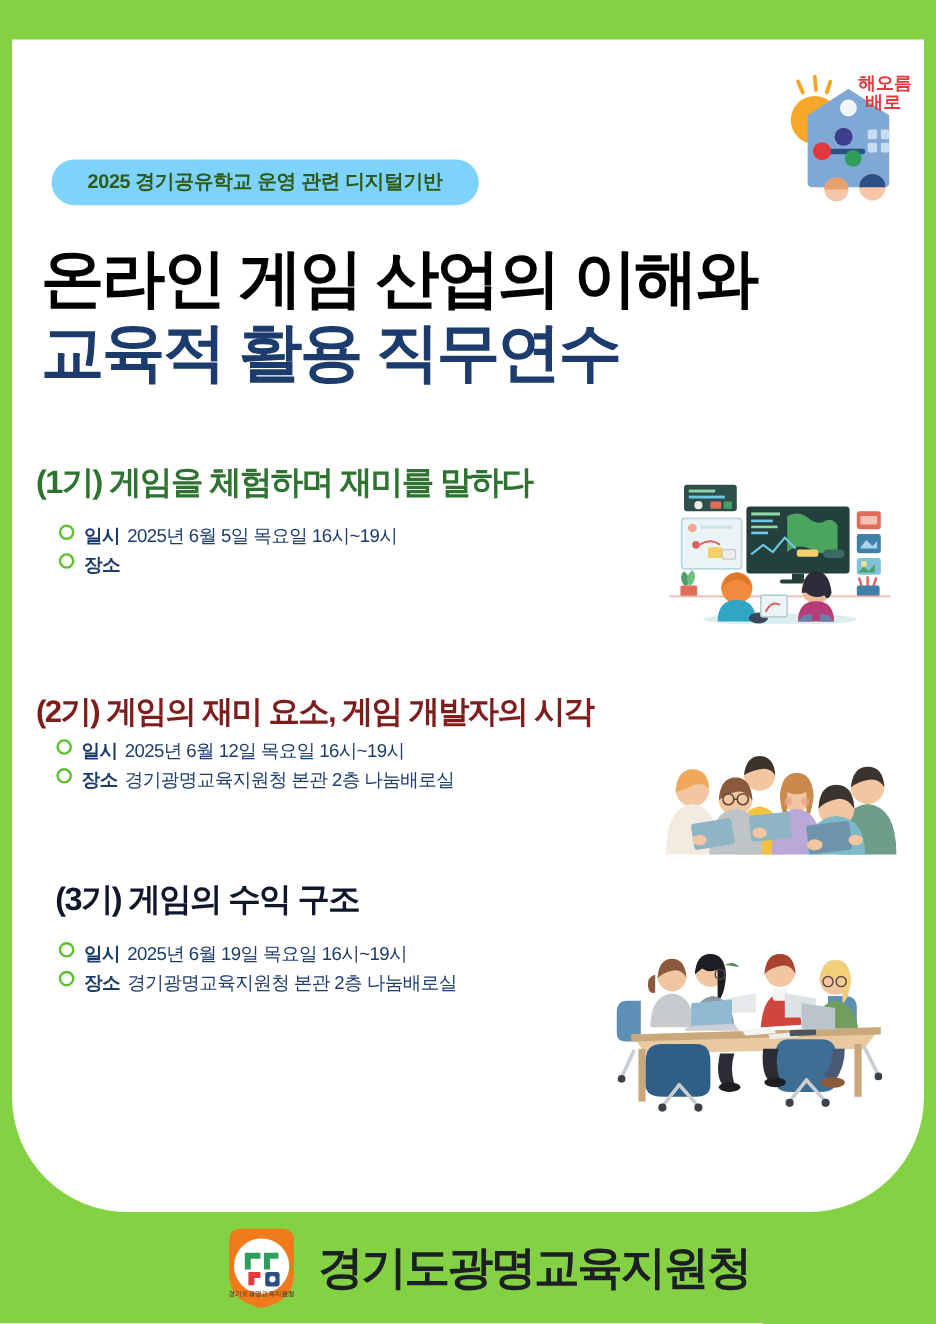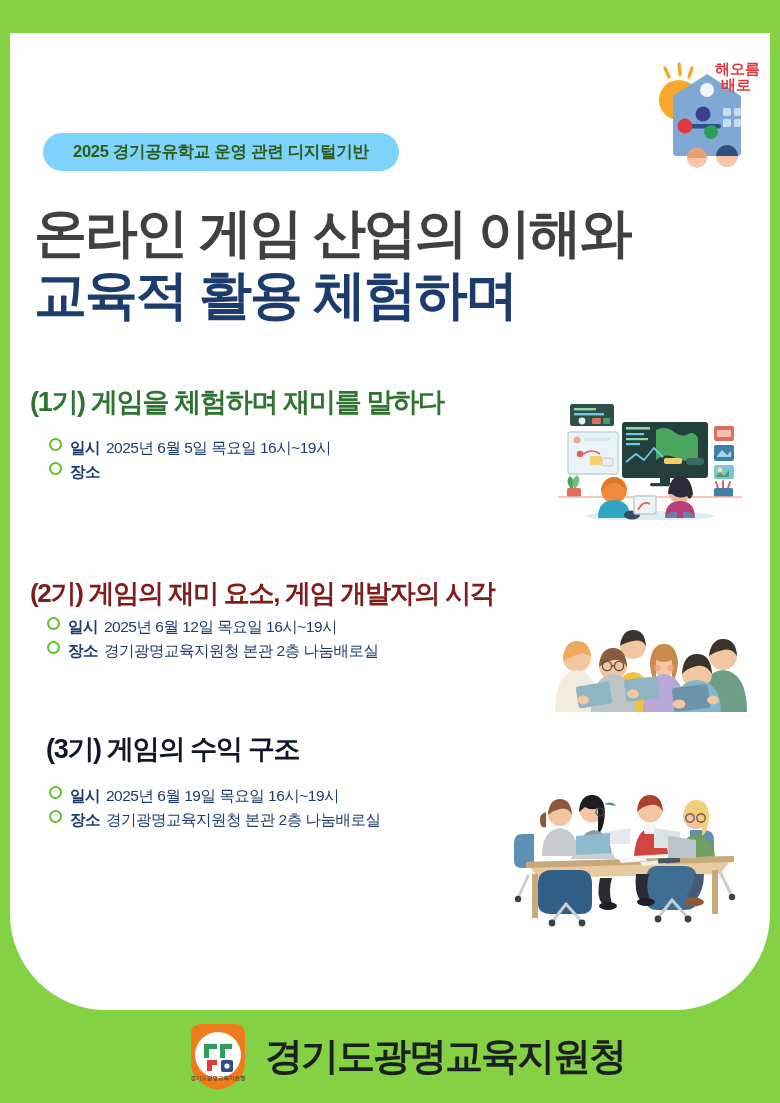--- a/index.html
+++ b/index.html
@@ -64,21 +64,21 @@
     top: 202px;
     width: 700px;
   }
   .title-line {
     font-size: 53px;
     font-weight: 800;
     letter-spacing: -2.2px;
     line-height: 1.17;
     white-space: nowrap;
   }
-  .title-line.l1 { color: #404040; }
+  .title-line.l1 { color: #000000; }
   .title-line.l2 { color: #1C3C6E; }
 
   
   .session { position: absolute; }
   .session-title {
     font-size: 27px;
     font-weight: 800;
     letter-spacing: -1.3px;
     white-space: nowrap;
     line-height: 1.2;
@@ -191,21 +191,21 @@
 
       <text x="60" y="22" font-family="Liberation Sans, sans-serif" font-size="15" font-weight="bold" fill="#E03A3E">해오름</text>
       <text x="66" y="38" font-family="Liberation Sans, sans-serif" font-size="15" font-weight="bold" fill="#E03A3E">배로</text>
     </svg>
   </div>
 
   <div class="badge">2025 경기공유학교 운영 관련 디지털기반</div>
 
   <div class="title-wrap">
     <div class="title-line l1">온라인 게임 산업의 이해와</div>
-    <div class="title-line l2">교육적 활용 체험하며</div>
+    <div class="title-line l2">교육적 활용 직무연수</div>
   </div>
 
   <div class="session s1">
     <div class="session-title">(1기) 게임을 체험하며 재미를 말하다</div>
     <ul class="info-list">
       <li class="info-item">
         <span class="bullet"></span>
         <span class="info-label">일시</span>
         <span class="info-value">2025년 6월 5일 목요일  16시~19시</span>
       </li>

